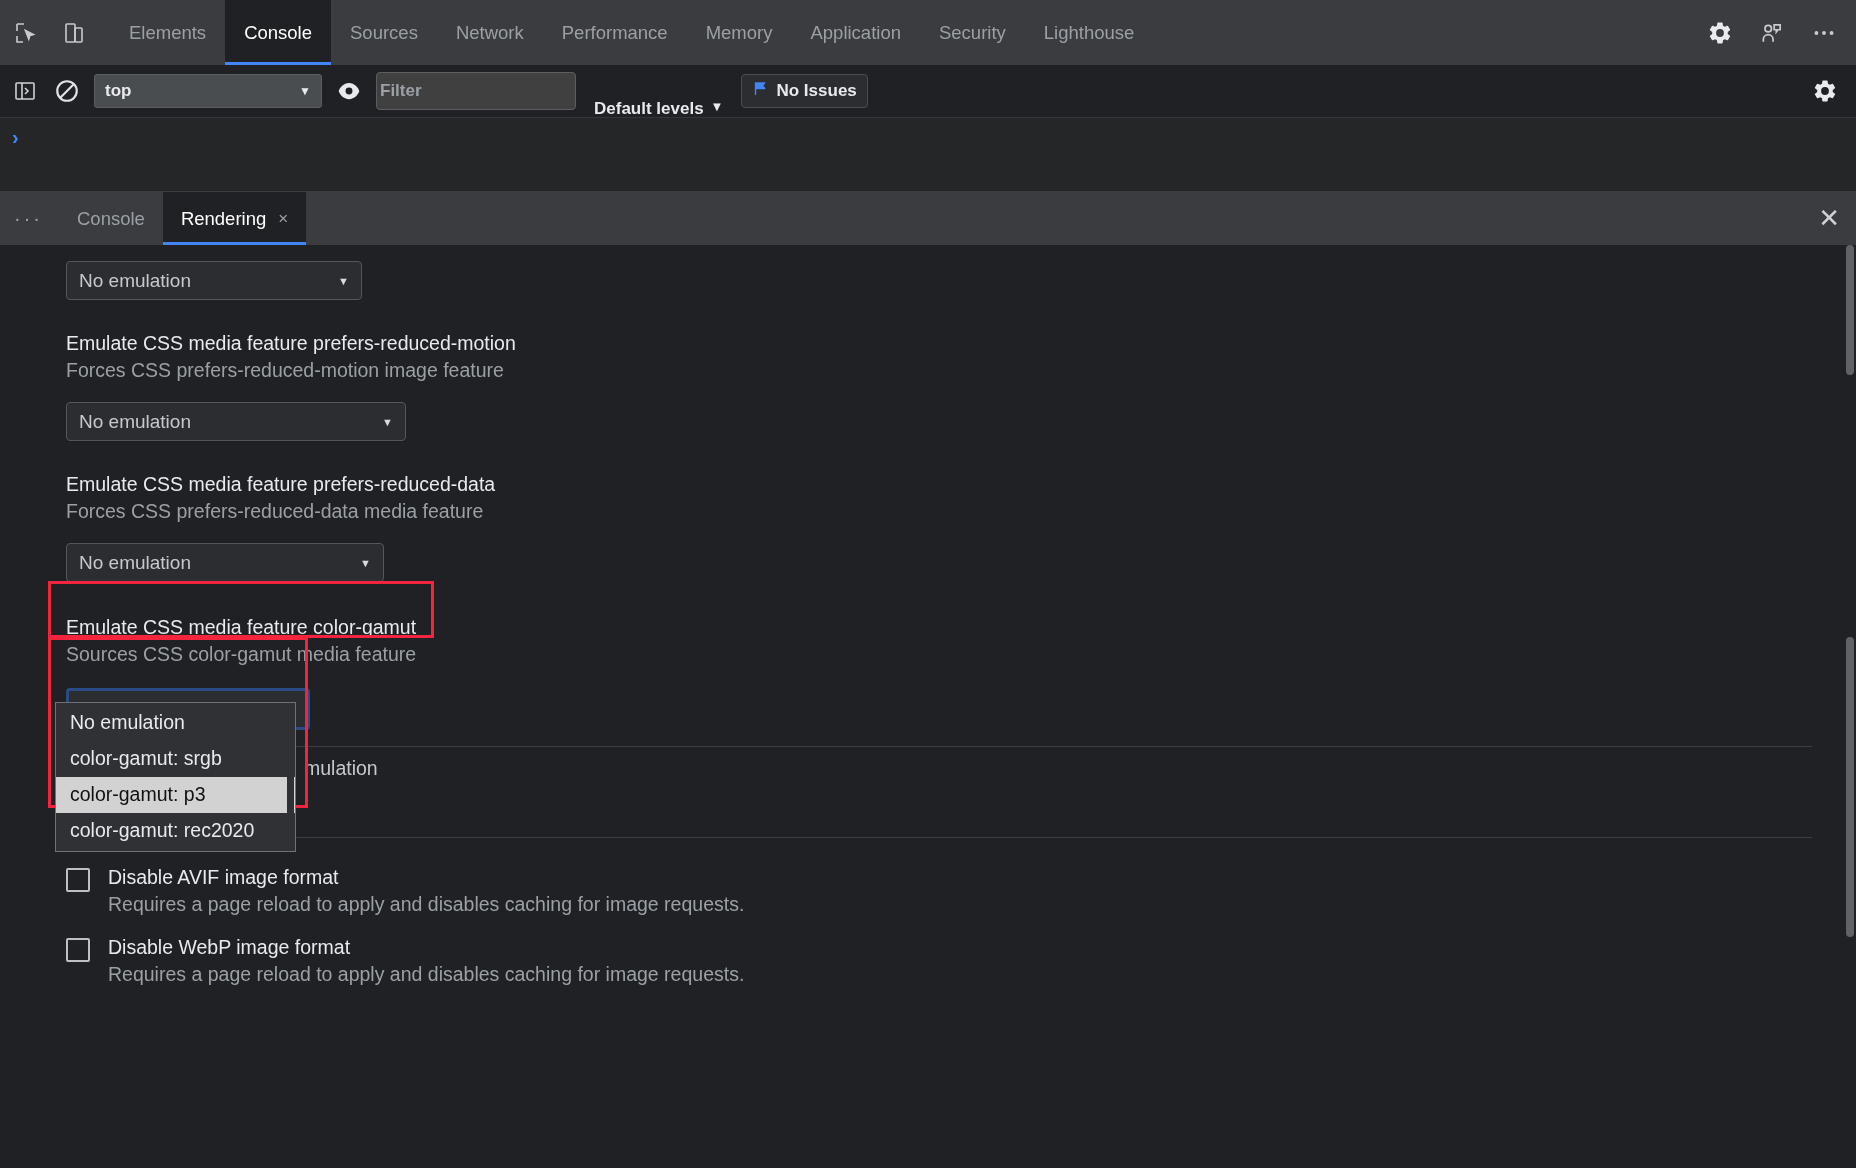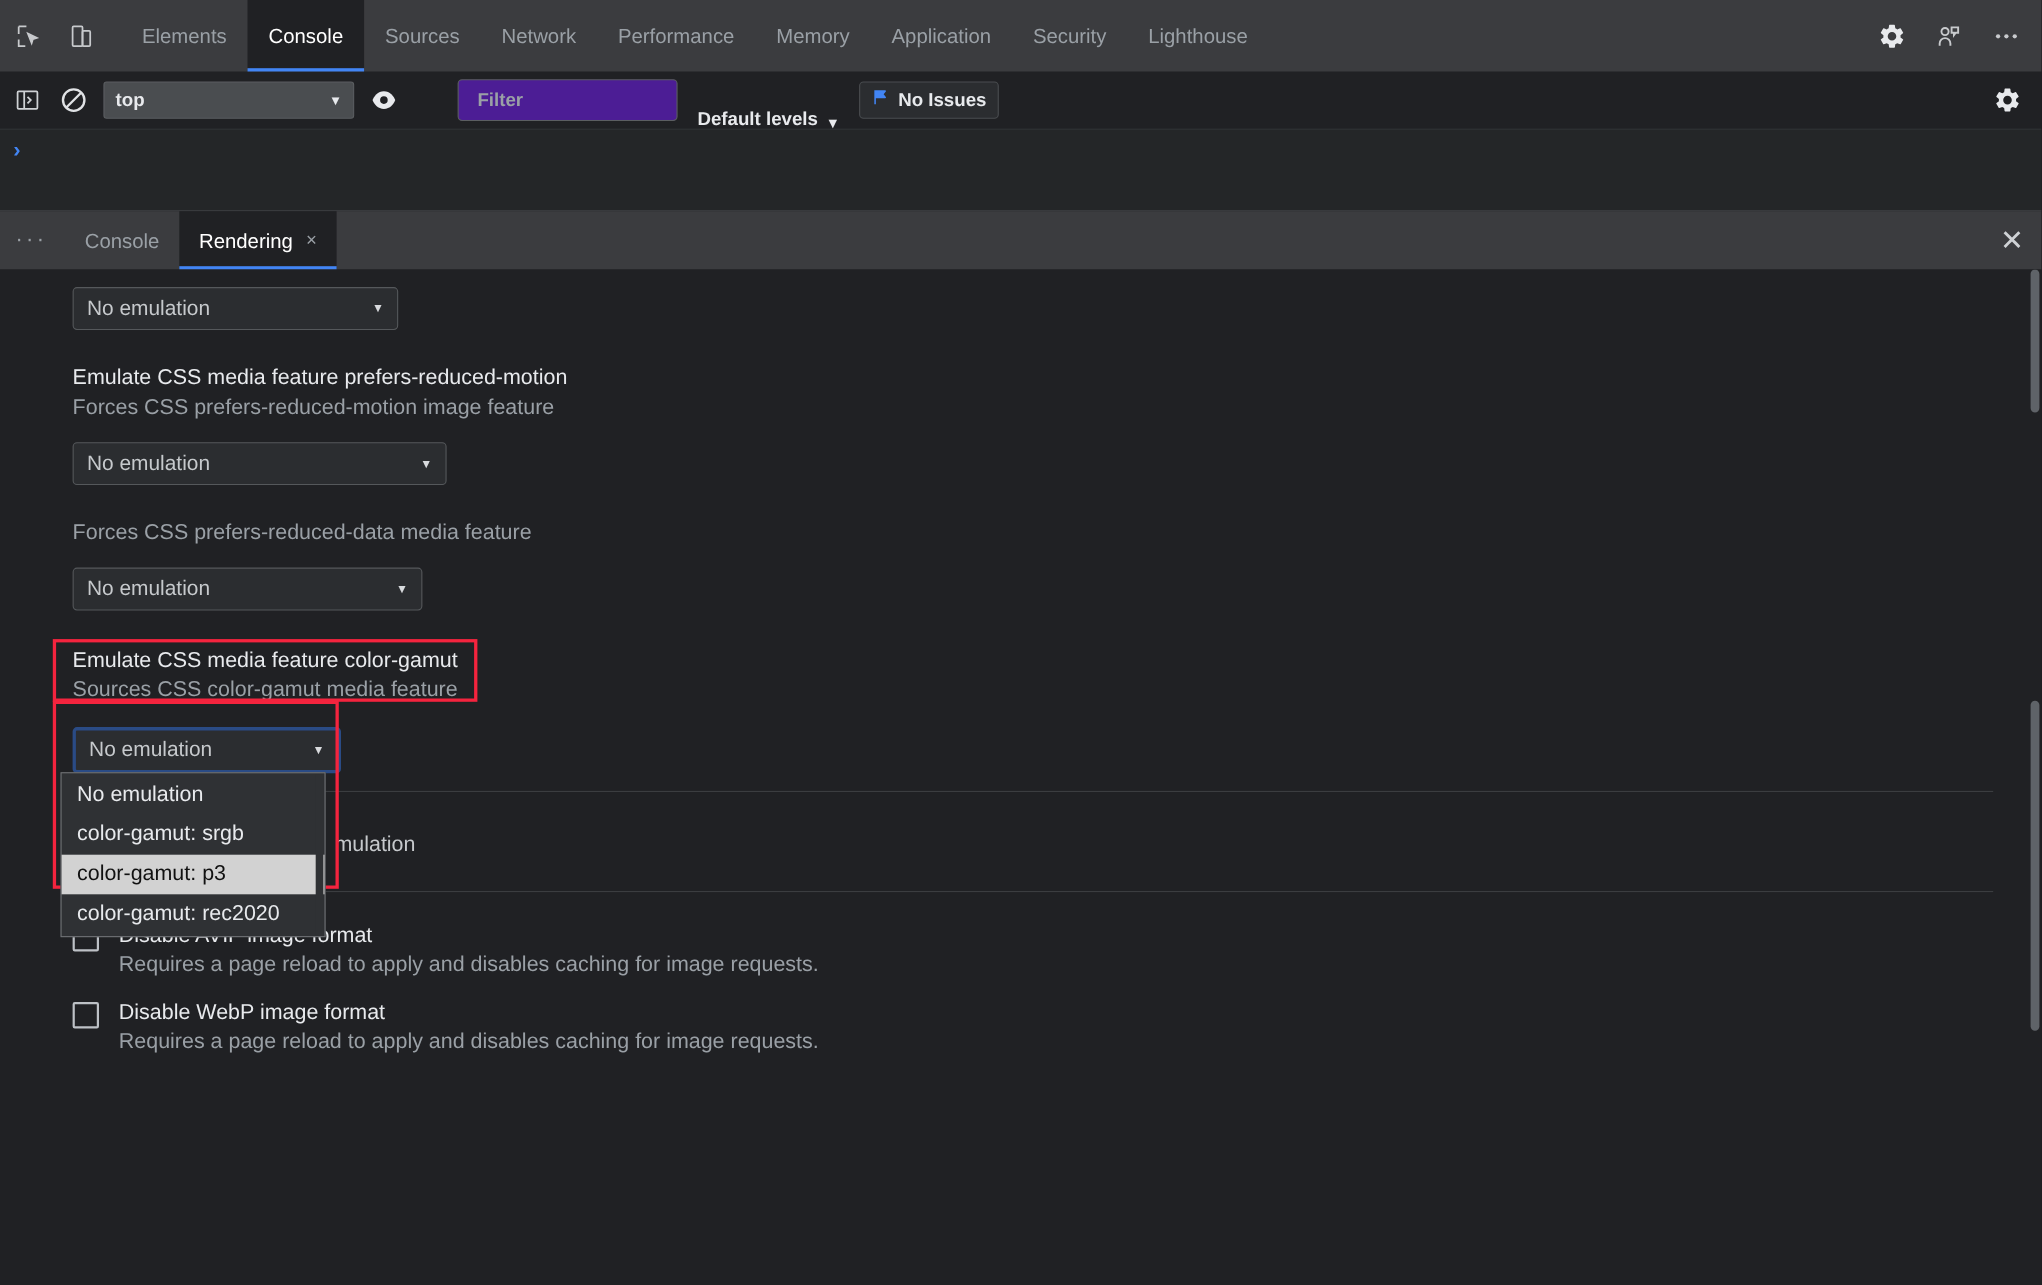--- a/index.html
+++ b/index.html
@@ -79,32 +79,31 @@
     border-radius: 3px;
     display: flex; align-items: center;
     padding: 0 10px;
     color: #e8eaed;
     font-size: 17px;
     position: relative;
   }
   .context-select .caret { margin-left: auto; font-size: 12px; }
   .filter-box {
     width: 200px; height: 38px;
-    background: #4c1d95;
+    background: #404040;
     border: 1px solid #5b5e61;
     border-radius: 4px;
     display: flex; align-items: center;
-    padding: 0 17px;
+    padding: 0 3px;
     color: #9aa0a6;
     font-size: 17px;
-    margin-left: 40px;
   }
   .levels {
     color: #e8eaed; font-size: 17px;
-    display: flex; align-items: flex-end; gap: 7px;
+    display: flex; align-items: flex-start; gap: 7px;
     padding: 0 6px;
     margin-top: 36px;
   }
   .no-issues {
     background: #2b2d30;
     border: 1px solid #4a4d50;
     border-radius: 4px;
     height: 34px;
     display: flex; align-items: center;
     gap: 7px;
@@ -439,20 +438,21 @@
       <div class="sel-wrap">
         <div class="rp-select w342">
           <span>No emulation</span>
           <span class="arrow">▼</span>
         </div>
       </div>
     </div>
 
     
     <div class="setting-block">
+      <div class="setting-title">Emulate CSS media feature prefers-reduced-data</div>
       <div class="setting-sub">Forces CSS prefers-reduced-data media feature</div>
       <div class="sel-wrap">
         <div class="rp-select w320">
           <span>No emulation</span>
           <span class="arrow">▼</span>
         </div>
       </div>
     </div>
 
     

